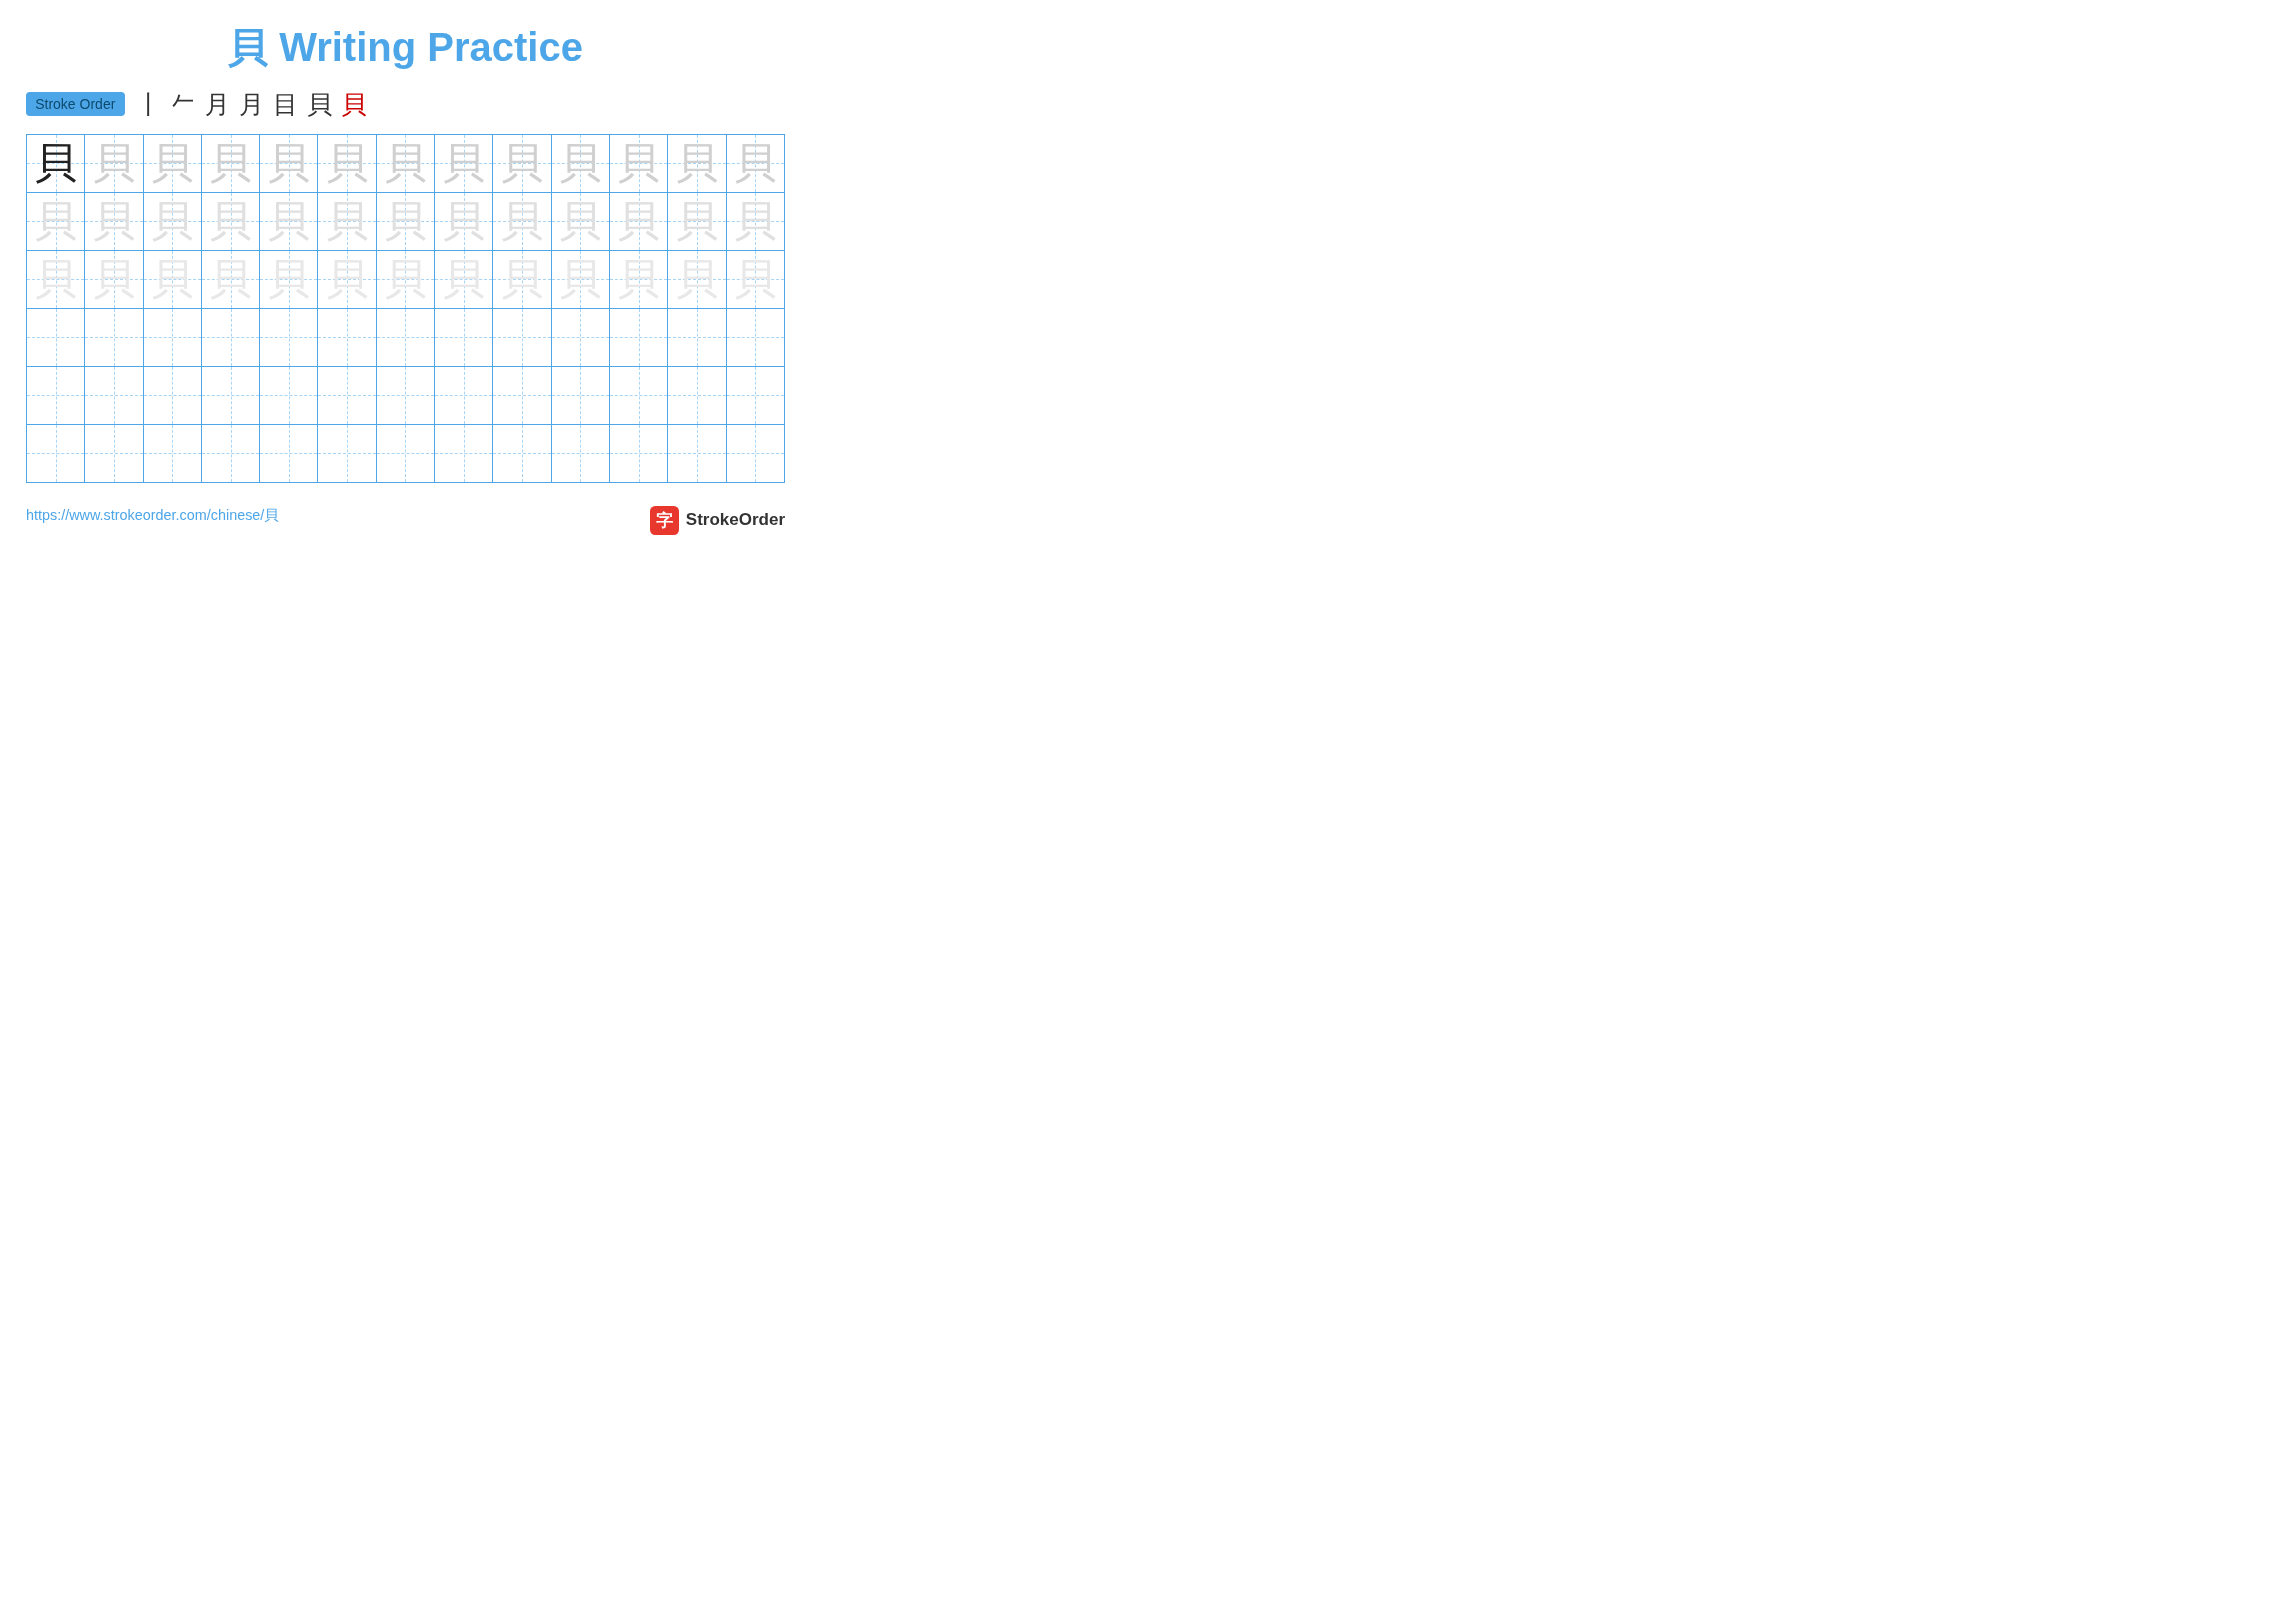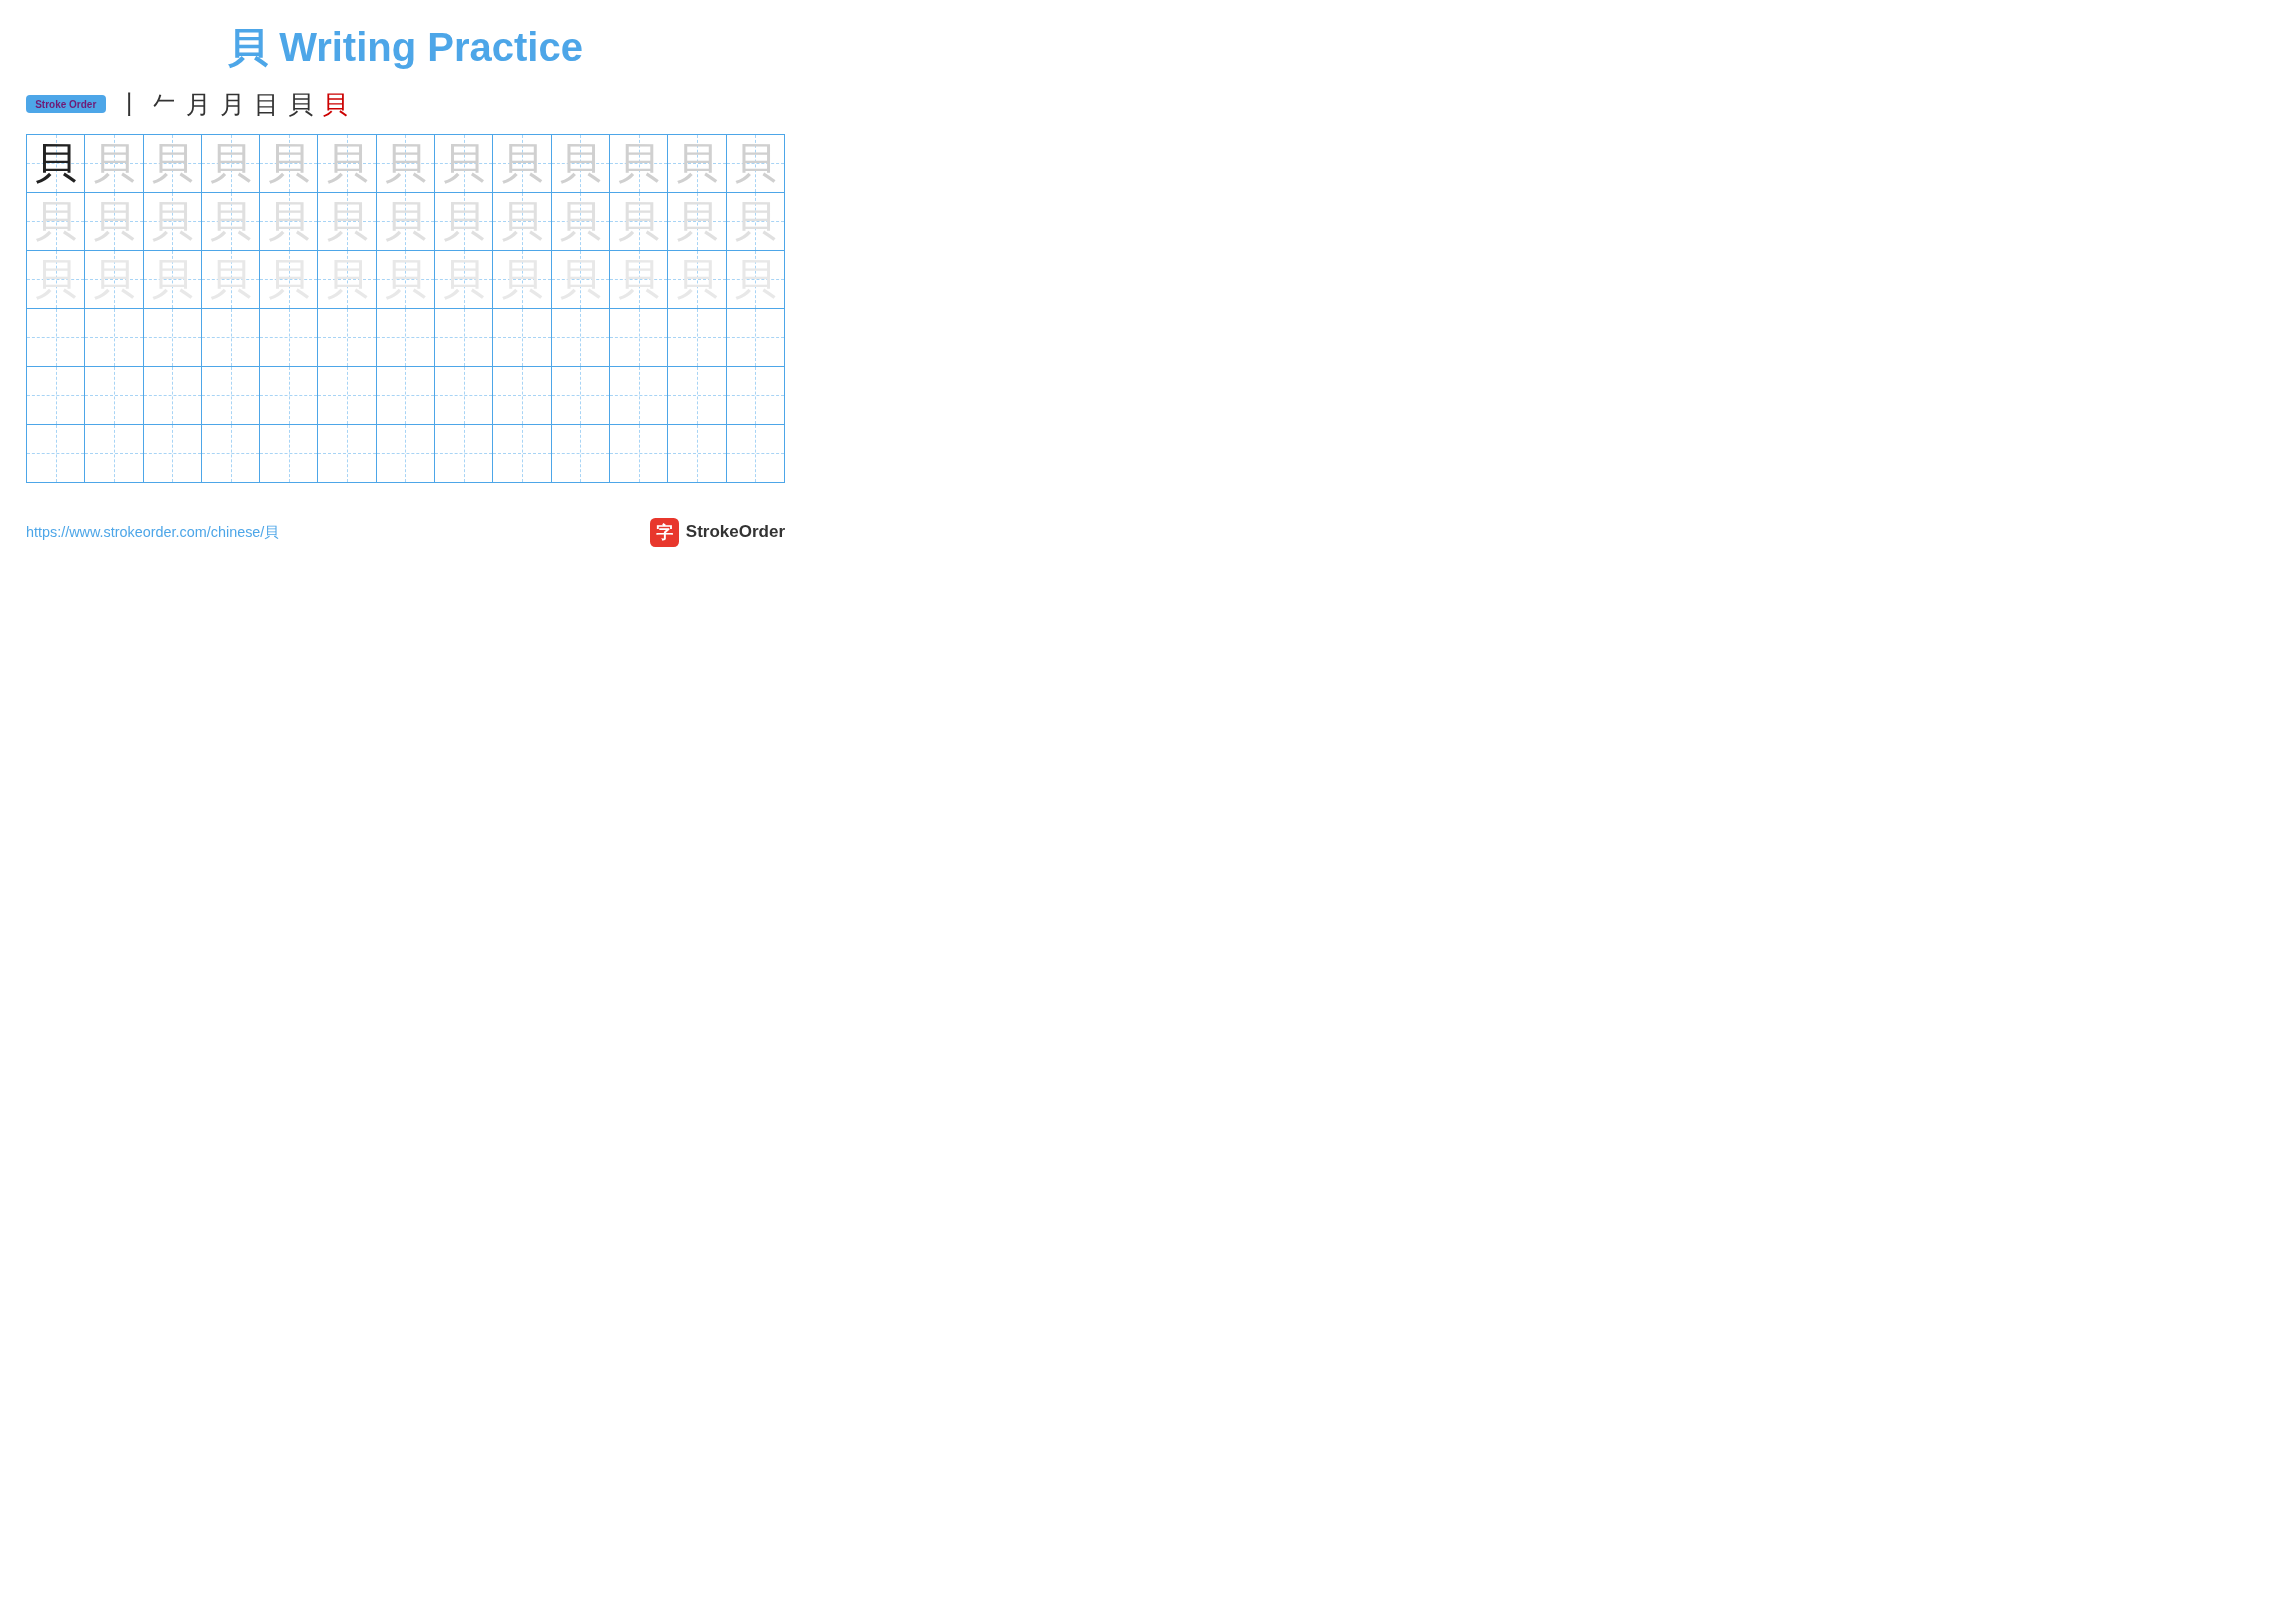--- a/index.html
+++ b/index.html
@@ -23,25 +23,25 @@
 
     .stroke-order-row {
       display: flex;
       align-items: center;
       margin-bottom: 13px;
       gap: 11.8px;
     }
 
     .stroke-order-badge {
       background: #4da6e8;
-      color: #701a75;
+      color: #0c4a6e;
       padding: 3.9px 9.2px;
       border-radius: 3.9px;
-      font-size: 10px;
-      font-weight: bold;
+      font-size: 14px;
+      font-weight: normal;
       font-family: Arial, sans-serif;
       white-space: nowrap;
     }
 
     .stroke-chars {
       display: flex;
       align-items: center;
       gap: 9.2px;
       font-size: 25px;
     }
@@ -103,22 +103,22 @@
       color: #d0d0d0;
     }
 
     .char-lighter {
       color: #e0e0e0;
     }
 
     .footer {
       display: flex;
       justify-content: space-between;
-      align-items: center;
-      margin-top: 35px;
+      align-items: flex-start;
+      margin-top: 23px;
     }
 
     .footer-link {
       color: #4da6e8;
       font-size: 14.4px;
       font-family: Arial, sans-serif;
       text-decoration: none;
     }
 
     .footer-logo {

